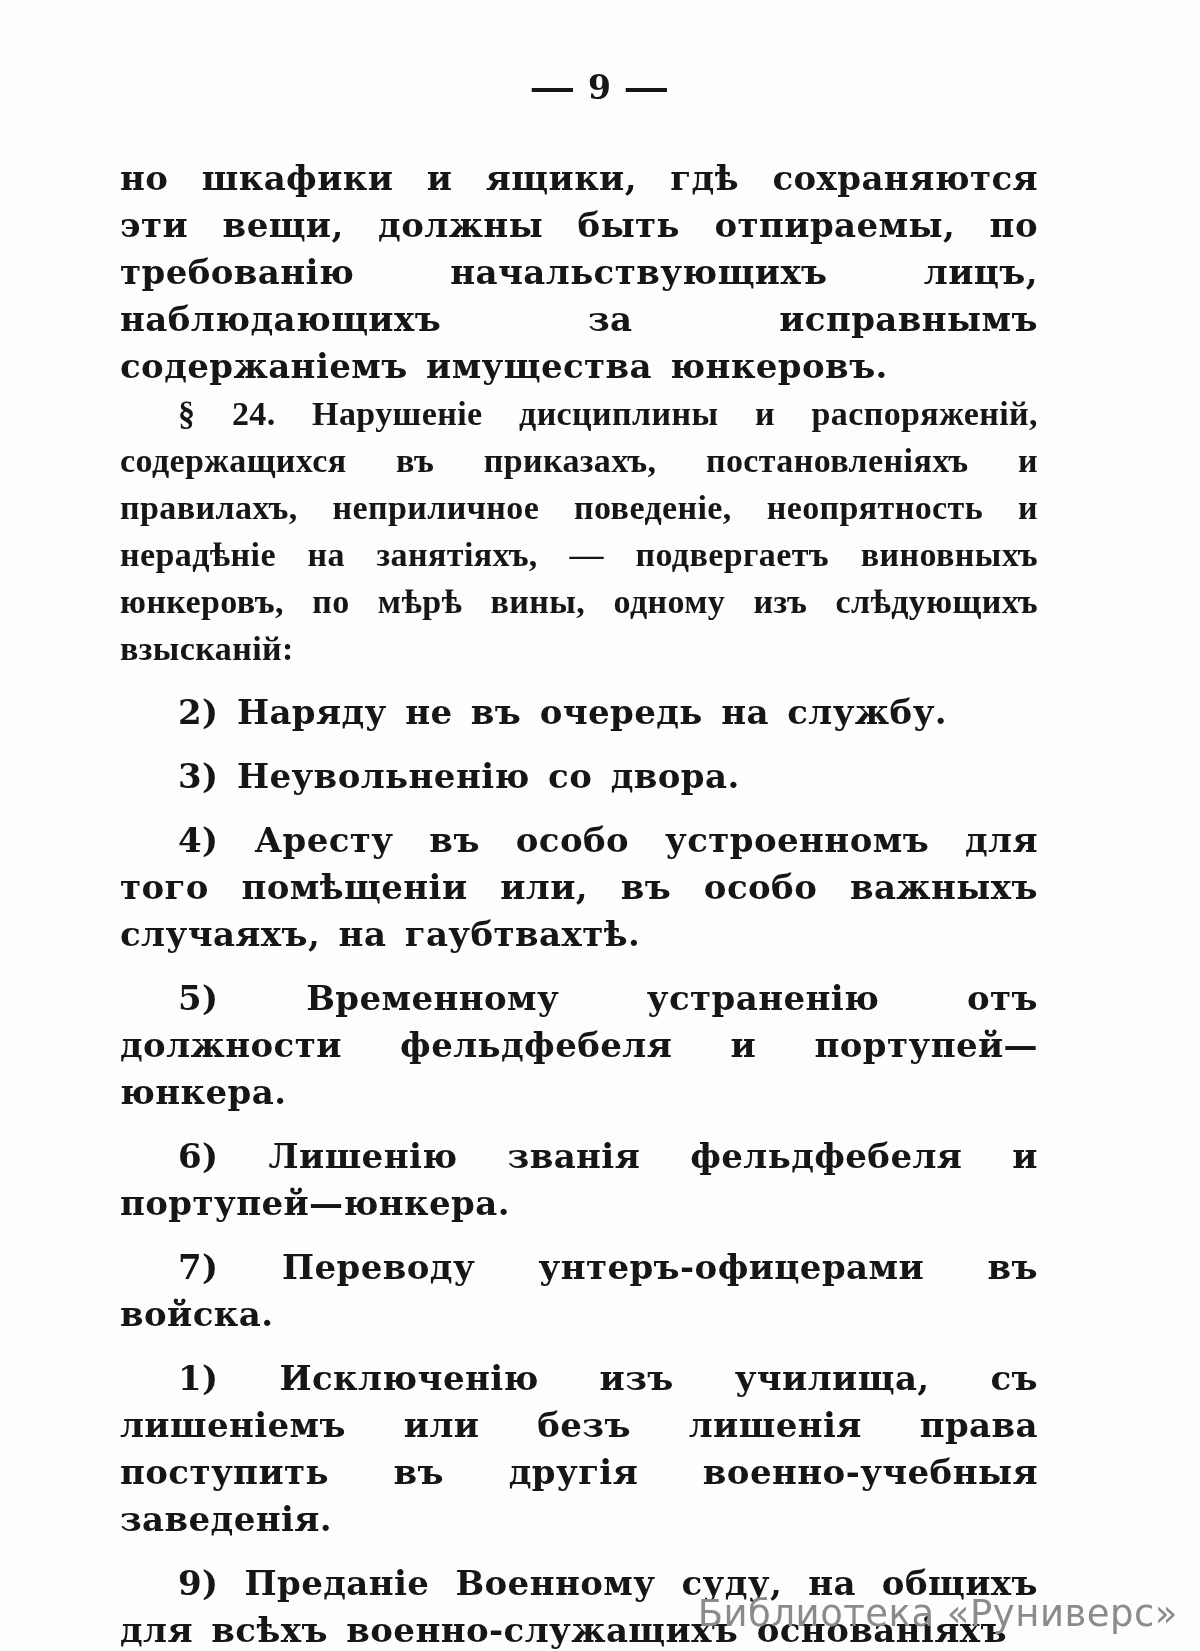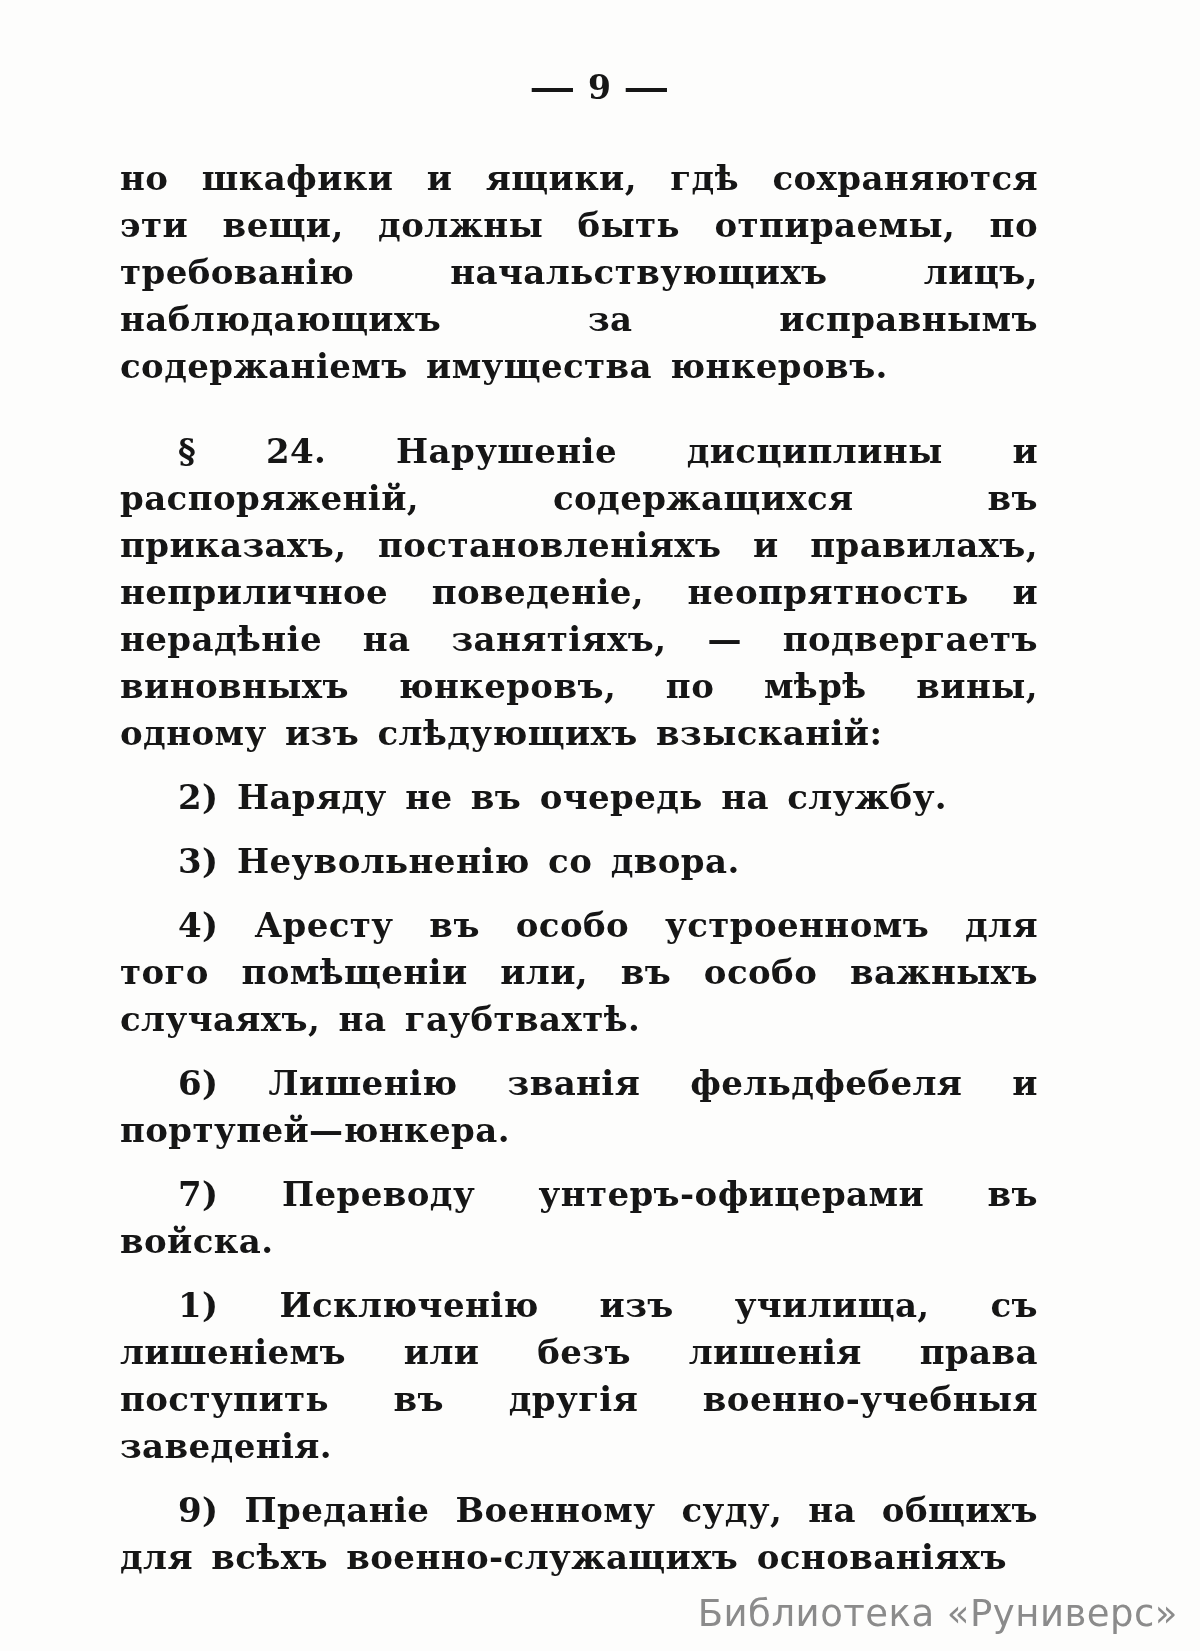--- a/index.html
+++ b/index.html
@@ -38,22 +38,22 @@
     line-height: 47px;
     text-align: justify;
     margin: 0 162px 0 120px;
     letter-spacing: 0.4px;
     word-spacing: 0.18em;
   }
   .para.first {
     margin-top: 0;
   }
   .para.section {
-    margin-top: 38px;
     text-indent: 58px;
+    font-family: Liberation Serif, serif;
   }
   .item {
     margin-top: 17px;
     text-indent: 58px;
   }
   .watermark {
     position: absolute;
     right: 22px;
     bottom: 16px;
     font-family: "DejaVu Sans", sans-serif;
@@ -75,20 +75,21 @@
   <div class="body-text">
 
     <p class="para first">но шкафики и ящики, гдѣ сохраняются эти вещи, должны быть отпираемы, по требованію начальствующихъ лицъ, наблюдающихъ за исправнымъ содержаніемъ имущества юнкеровъ.</p>
 
     <p class="para section">§ 24. Нарушеніе дисциплины и распоряженій, содержащихся въ приказахъ, постановленіяхъ и правилахъ, неприличное поведеніе, неопрятность и нерадѣніе на занятіяхъ, — подвергаетъ виновныхъ юнкеровъ, по мѣрѣ вины, одному изъ слѣдующихъ взысканій:</p>
 
     <div class="list">
       <p class="item">2) Наряду не въ очередь на службу.</p>
       <p class="item">3) Неувольненію со двора.</p>
       <p class="item">4) Аресту въ особо устроенномъ для того помѣщеніи или, въ особо важныхъ случаяхъ, на гаубтвахтѣ.</p>
+      <p class="item">5) Временному устраненію отъ должности фельдфебеля и портупей—юнкера.</p>
       <p class="item">6) Лишенію званія фельдфебеля и портупей—юнкера.</p>
       <p class="item">7) Переводу унтеръ-офицерами въ войска.</p>
       <p class="item">1) Исключенію изъ училища, съ лишеніемъ или безъ лишенія права поступить въ другія военно-учебныя заведенія.</p>
       <p class="item">9) Преданіе Военному суду, на общихъ для всѣхъ военно-служащихъ основаніяхъ</p>
     </div>
 
   </div>
 
   <div class="watermark">Библиотека «Руниверс»</div>
 

